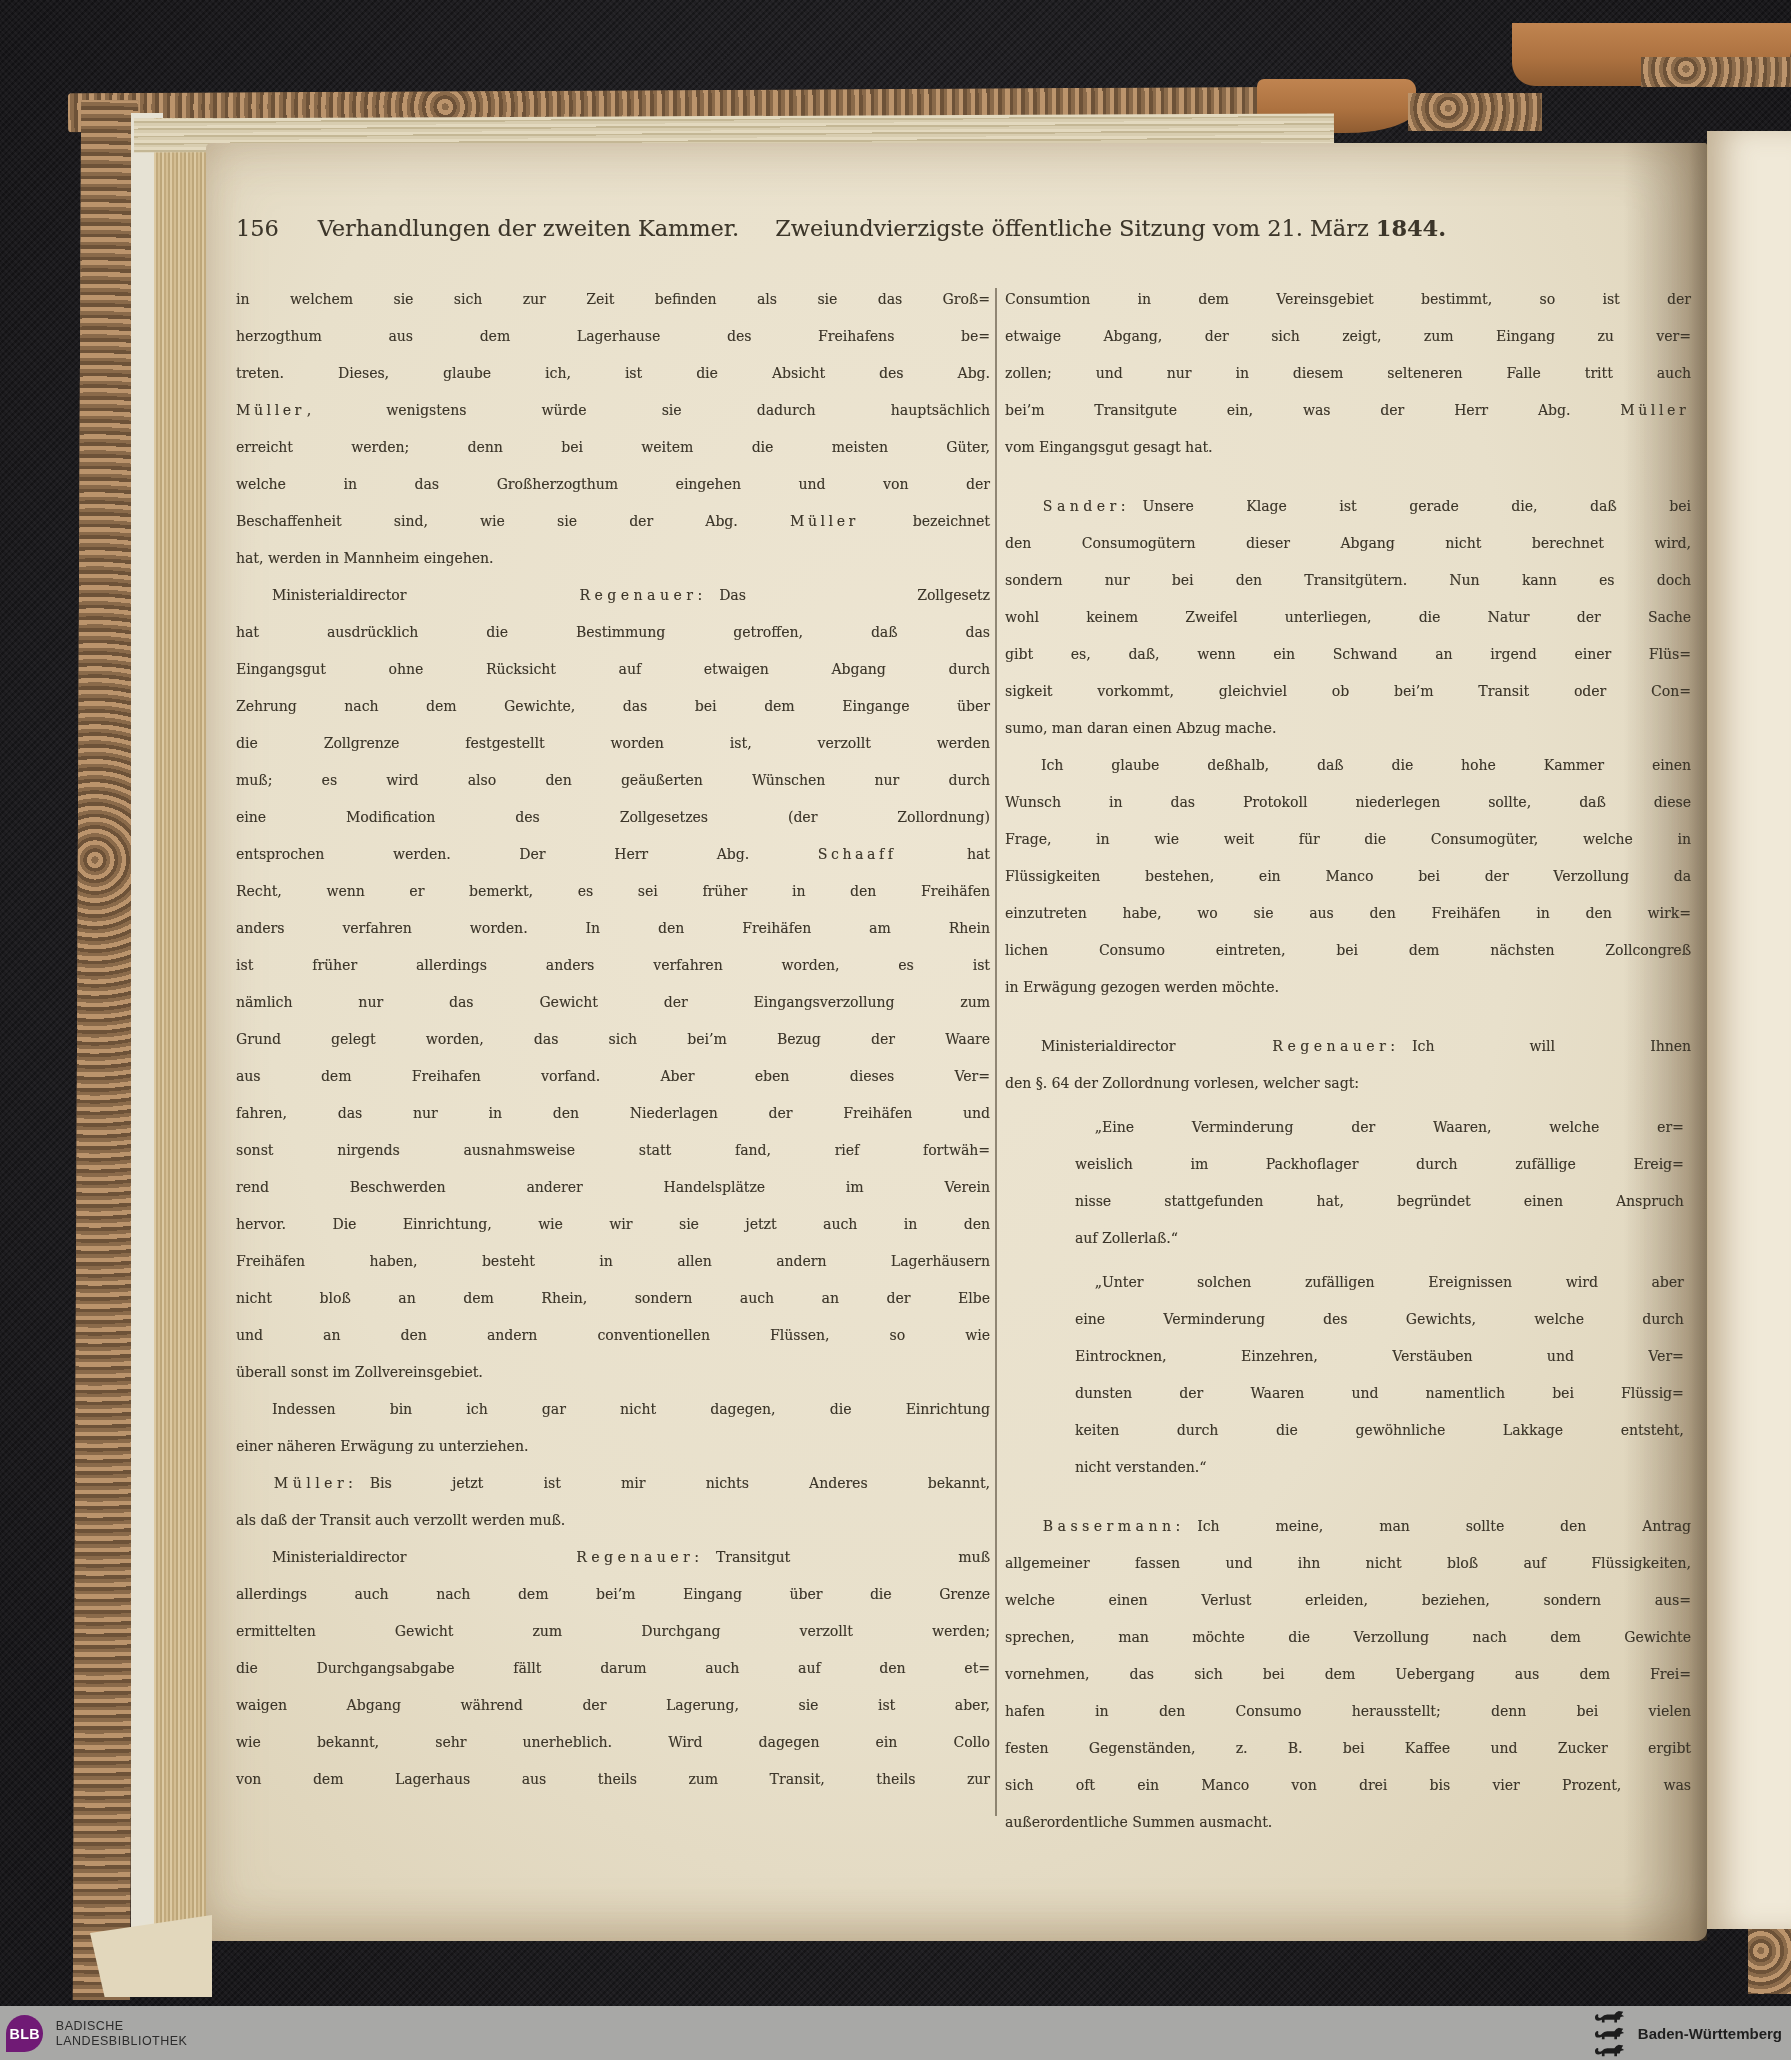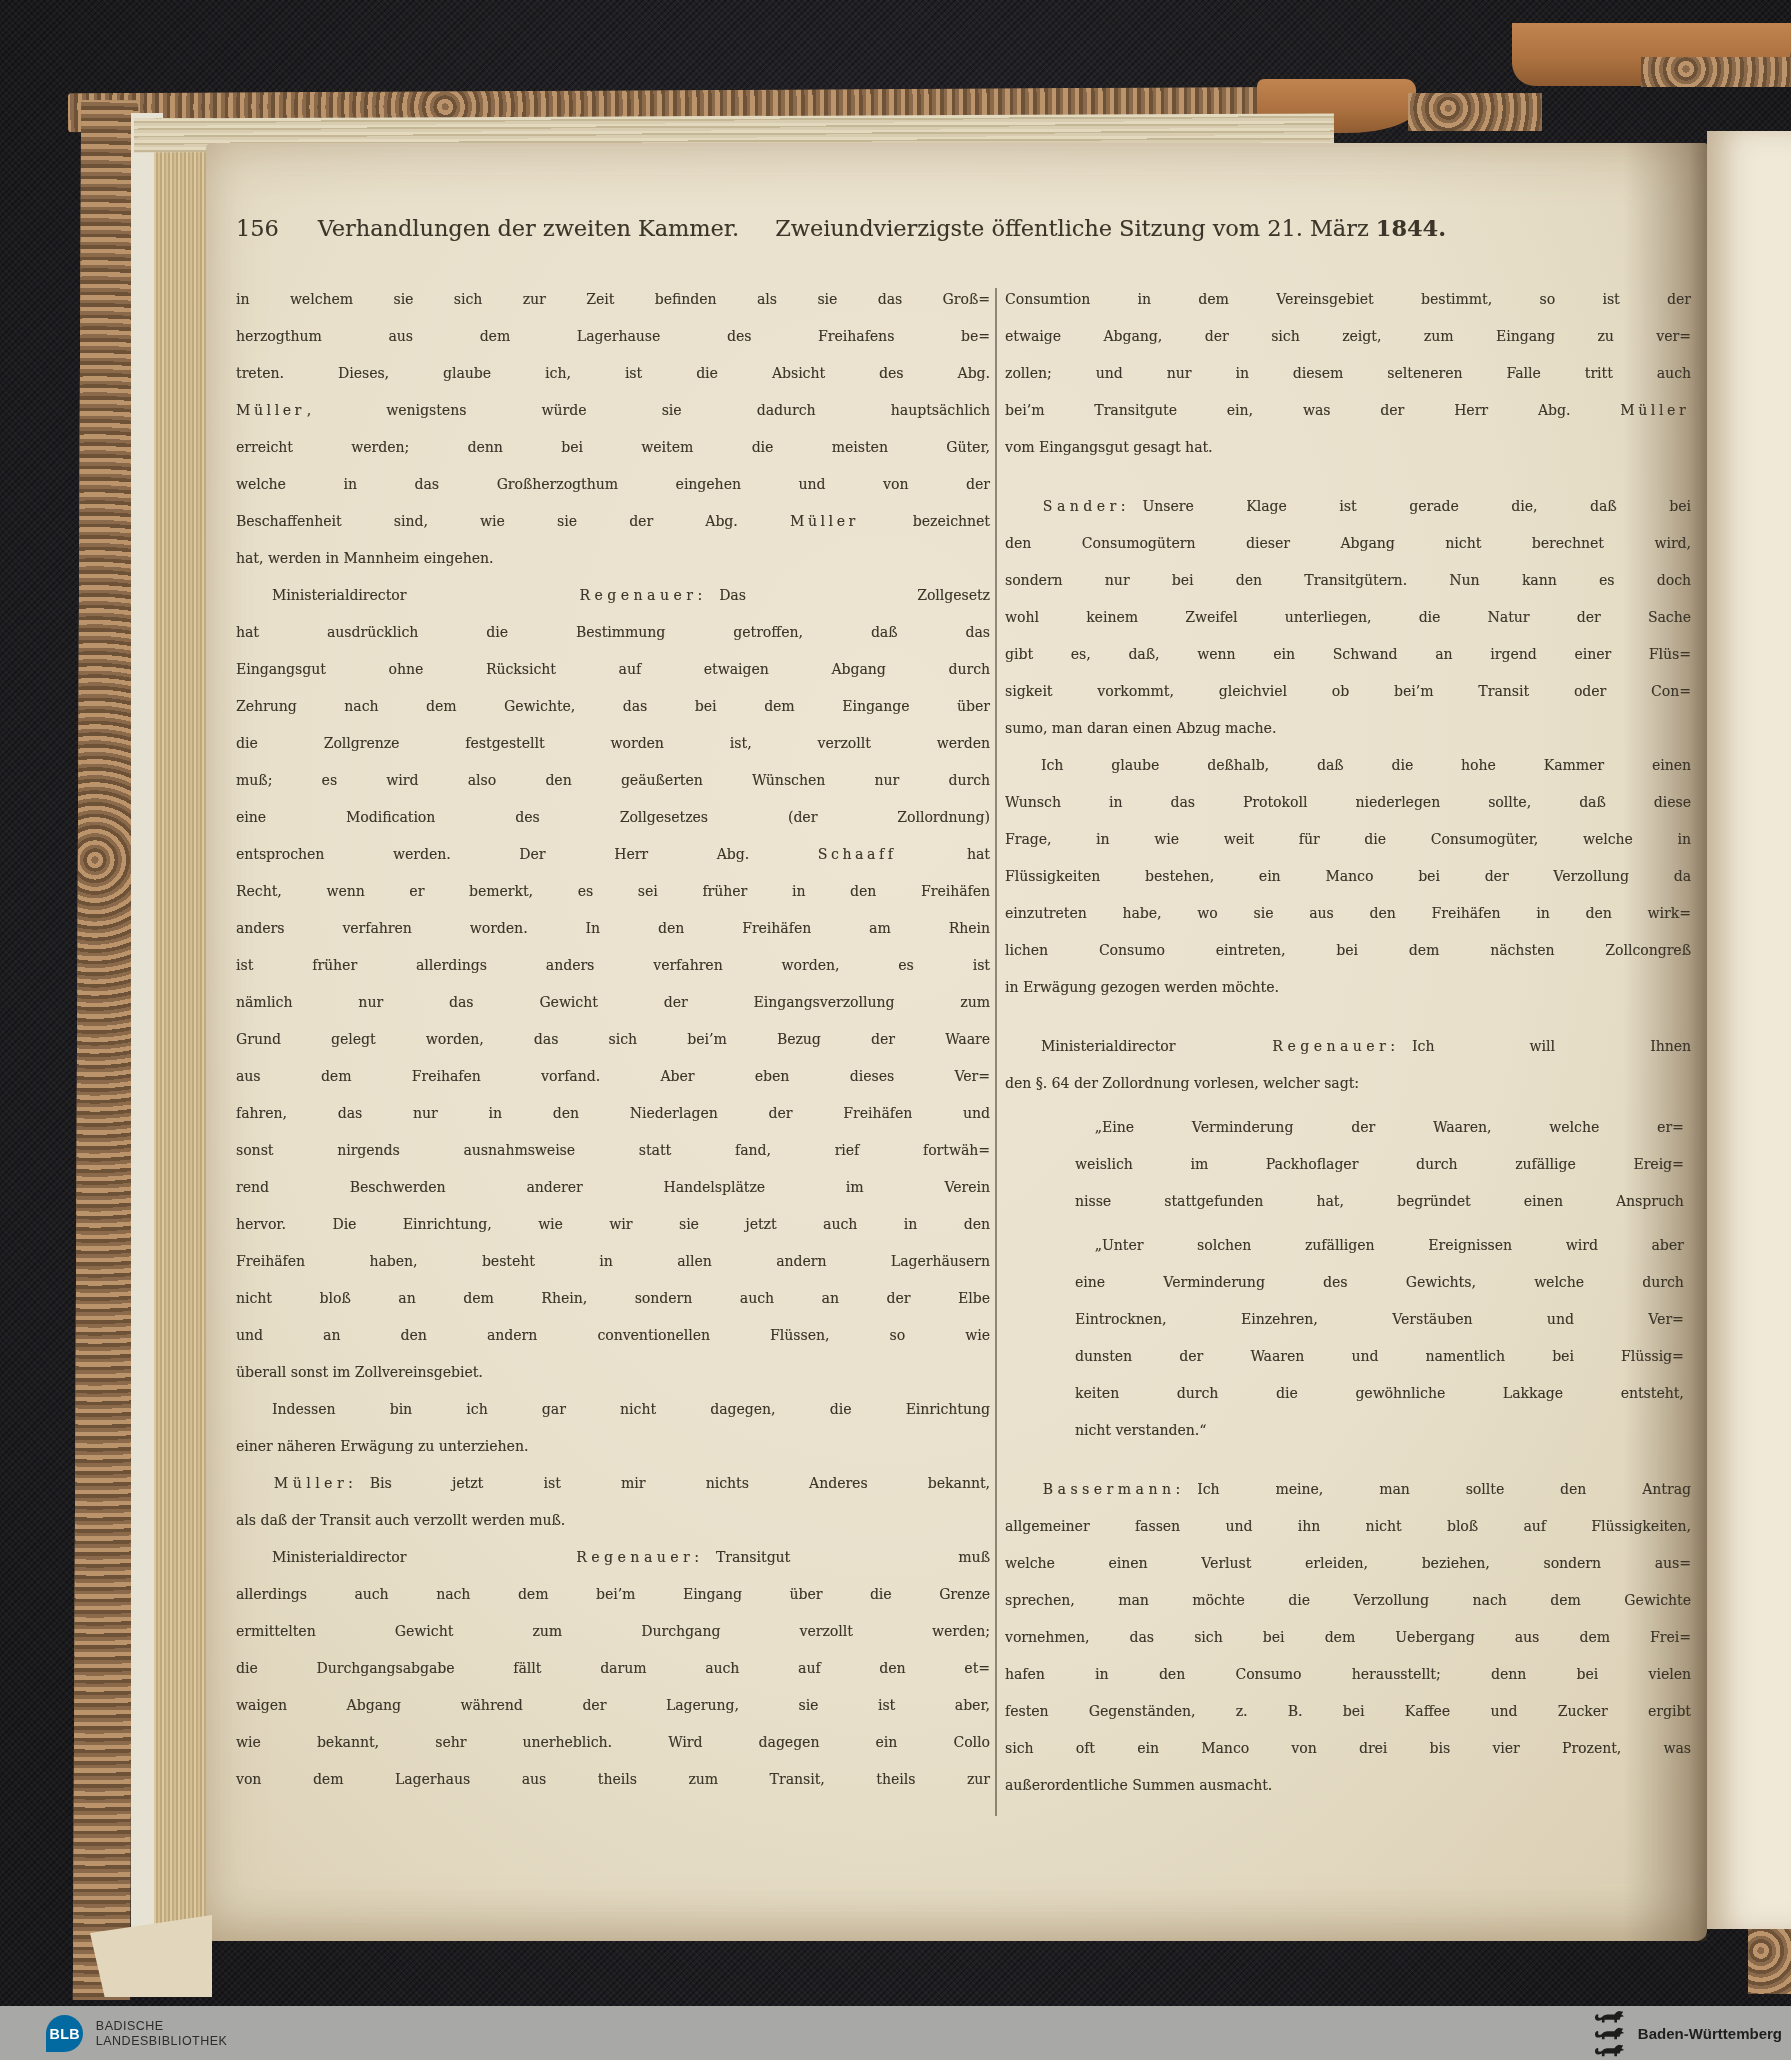--- a/index.html
+++ b/index.html
@@ -205,20 +205,21 @@
       <div class="line last">in Erwägung gezogen werden möchte.</div>
     </div>
     <div class="para gap-lg">
       <div class="line first indent"><span>Ministerialdirector </span><span class="speaker">Regenauer:</span>Ich will Ihnen</div>
       <div class="line last">den §. 64 der Zollordnung vorlesen, welcher sagt:</div>
     </div>
     <div class="para quote gap-sm">
       <div class="line first">„Eine Verminderung der Waaren, welche er=</div>
       <div class="line">weislich im Packhoflager durch zufällige Ereig=</div>
       <div class="line">nisse stattgefunden hat, begründet einen Anspruch</div>
+      <div class="line last">auf Zollerlaß.“</div>
     </div>
     <div class="para quote gap-sm">
       <div class="line first">„Unter solchen zufälligen Ereignissen wird aber</div>
       <div class="line">eine Verminderung des Gewichts, welche durch</div>
       <div class="line">Eintrocknen, Einzehren, Verstäuben und Ver=</div>
       <div class="line">dunsten der Waaren und namentlich bei Flüssig=</div>
       <div class="line">keiten durch die gewöhnliche Lakkage entsteht,</div>
       <div class="line last">nicht verstanden.“</div>
     </div>
     <div class="para gap-lg">
@@ -229,21 +230,21 @@
       <div class="line">vornehmen, das sich bei dem Uebergang aus dem Frei=</div>
       <div class="line">hafen in den Consumo herausstellt; denn bei vielen</div>
       <div class="line">festen Gegenständen, z. B. bei Kaffee und Zucker ergibt</div>
       <div class="line">sich oft ein Manco von drei bis vier Prozent, was</div>
       <div class="line last">außerordentliche Summen ausmacht.</div>
     </div>
   </div>
 
 <div class="footer-bar" style="background: rgb(168, 168, 166);">
   <div class="footer-left">
-    <div class="blb-logo" style="background: #0369a1; margin-left: 40px;">
+    <div class="blb-logo" style="background: #701a75;">
       <span>BLB</span>
     </div>
     <div class="lib-name">
       <div>BADISCHE</div>
       <div>LANDESBIBLIOTHEK</div>
     </div>
   </div>
   <div class="footer-right">
     <svg class="bw-crest" width="36" height="48" viewBox="0 0 40 54">
       <g fill="#1d1d1d">

